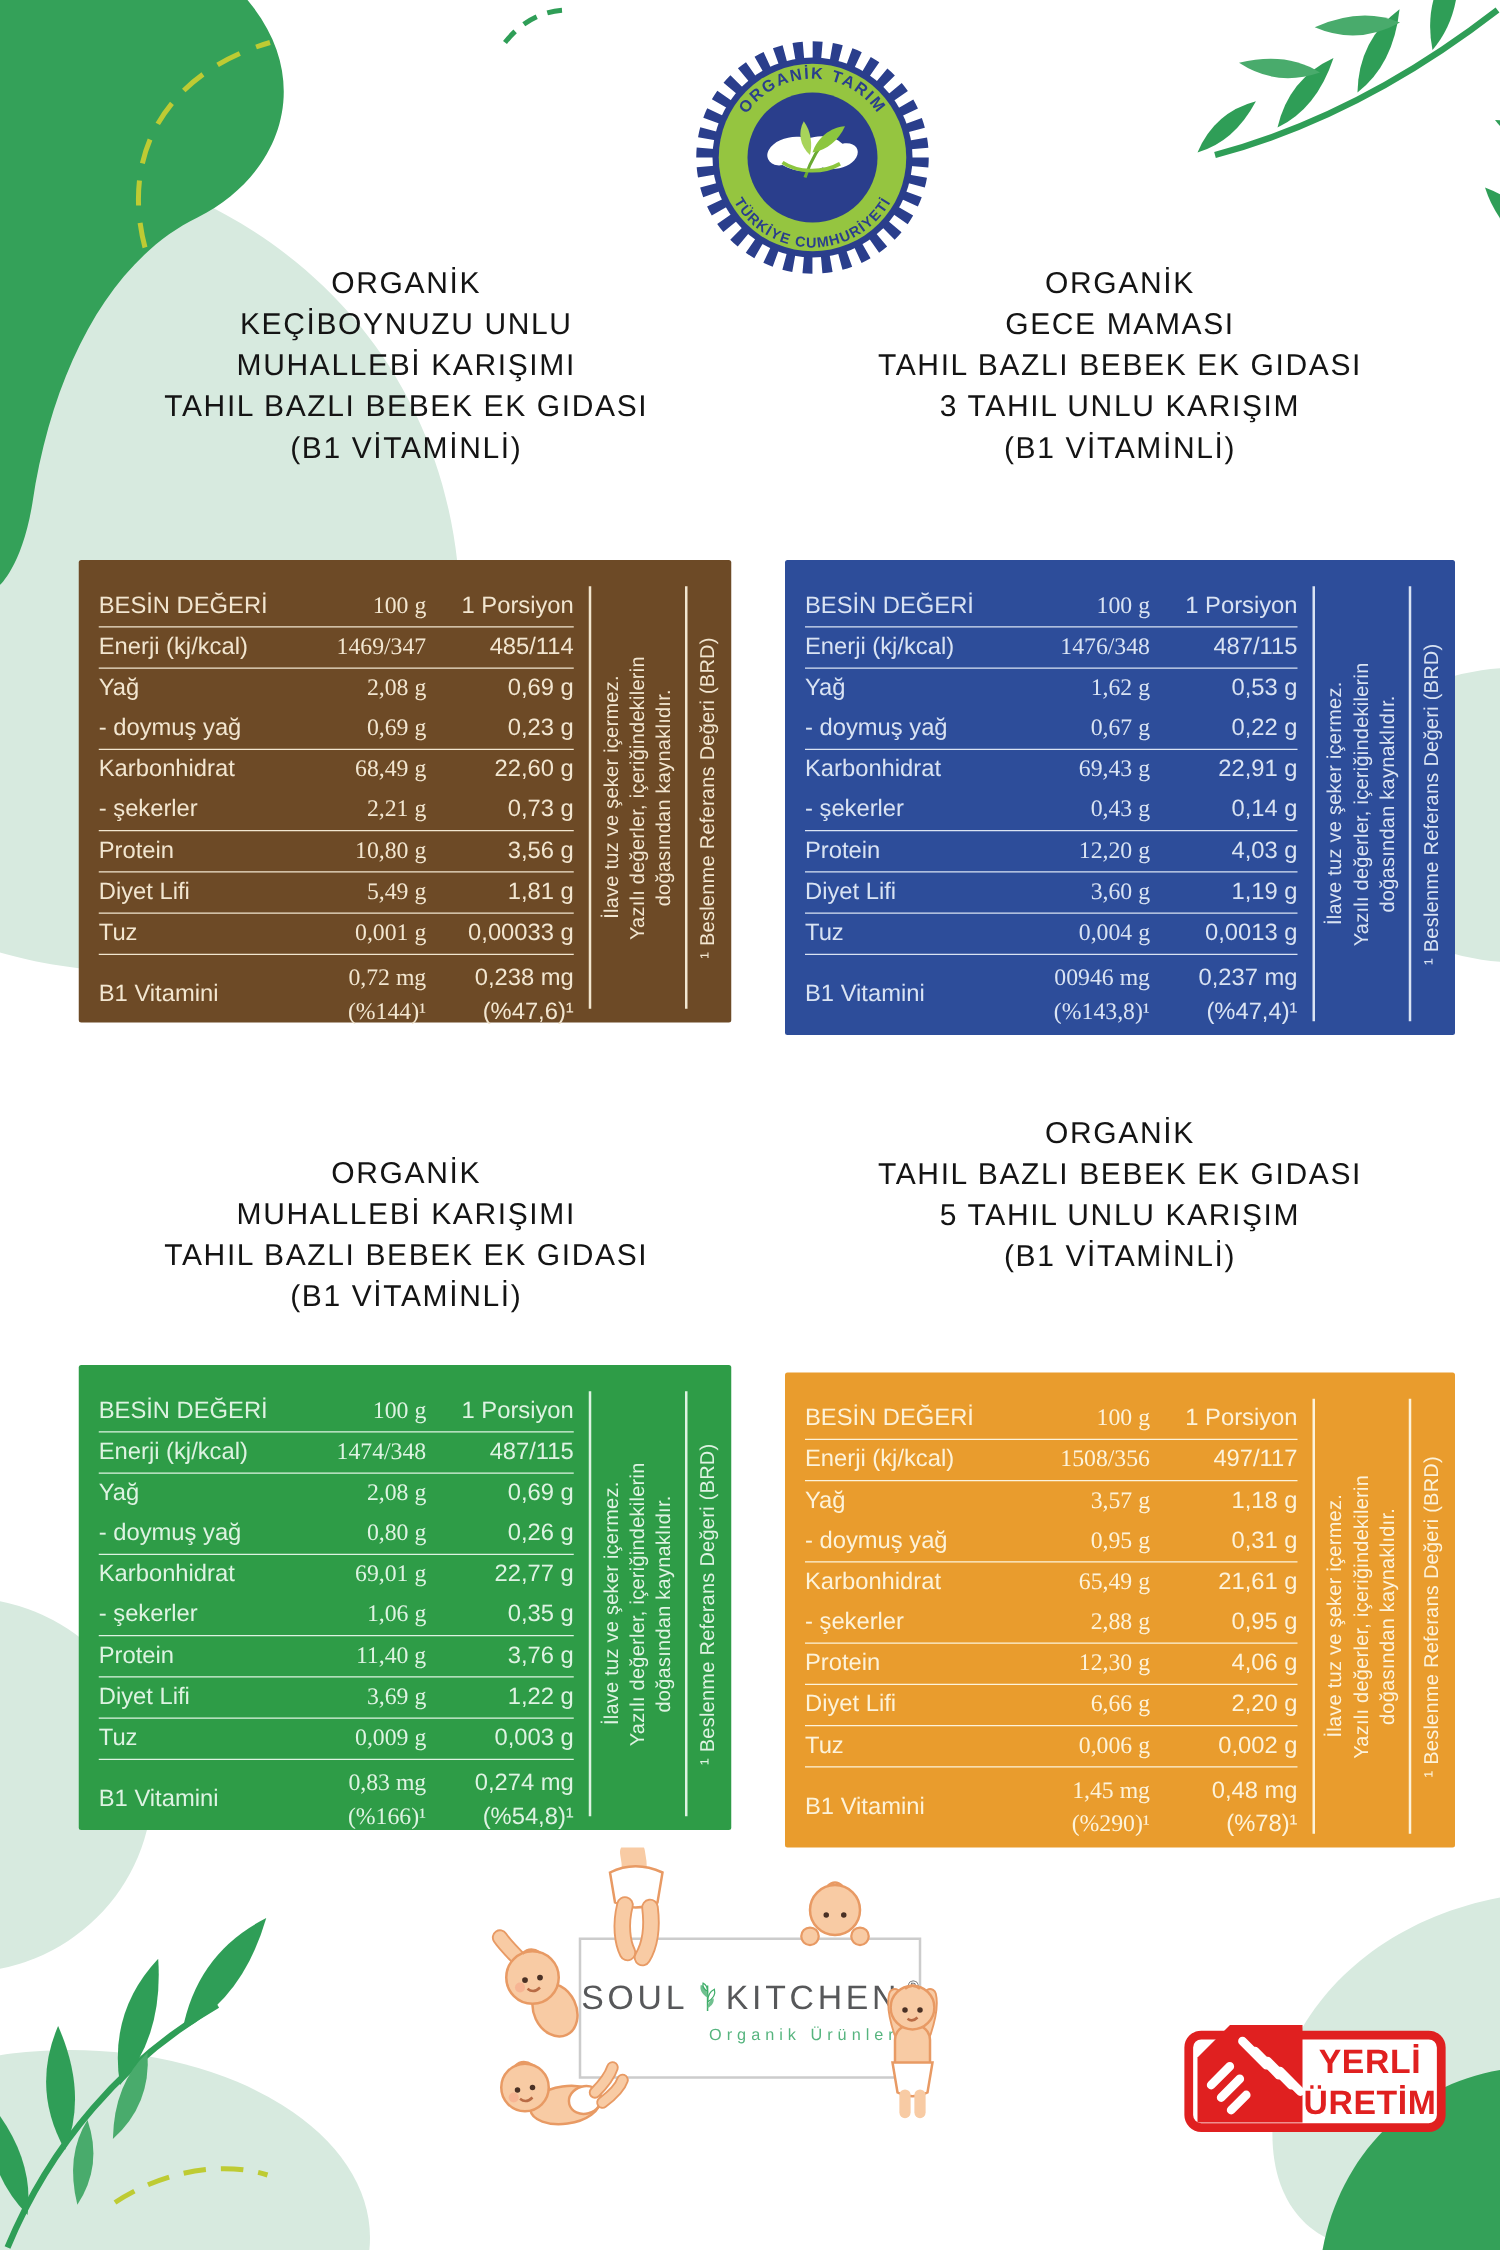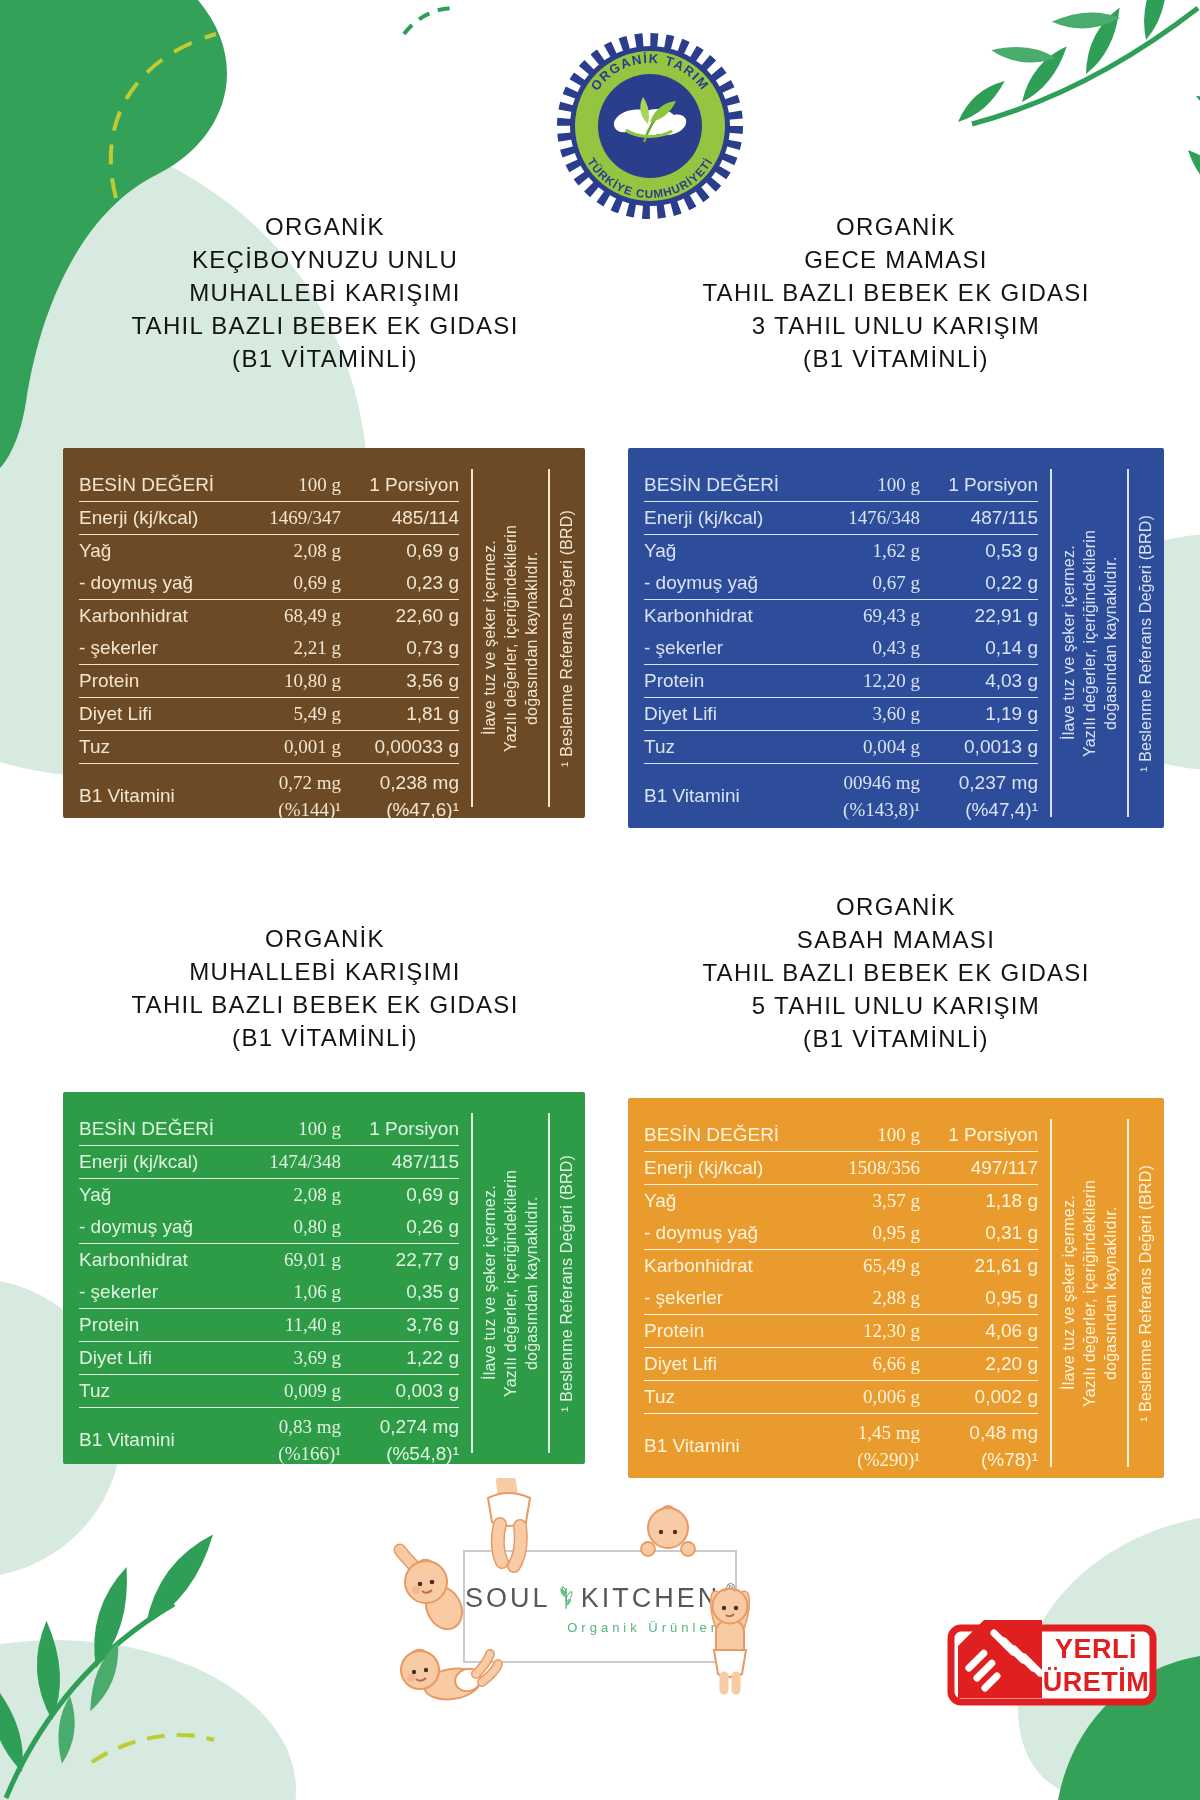--- a/index.html
+++ b/index.html
@@ -328,21 +328,20 @@
         <div>Yazılı değerler, içeriğindekilerin</div>
         <div>doğasından kaynaklıdır.</div>
       </div>
       <div class="vline"></div>
       <div class="vnote">¹ Beslenme Referans Değeri (BRD)</div>
     </div>
   </div>
 
   <div class="title" style="left:628px;top:890px;width:536px;">
     <div>ORGANİK</div>
-    <div>SABAH MAMASI</div>
     <div>TAHIL BAZLI BEBEK EK GIDASI</div>
     <div>5 TAHIL UNLU KARIŞIM</div>
     <div>(B1 VİTAMİNLİ)</div>
   </div>
   <div class="ntable th-orange" style="left:628px;top:1098px;width:536px;height:380px;">
     <div class="t-main">
       <div class="row hdr sep">
         <span class="c-l">BESİN DEĞERİ</span>
         <span class="c-a">100 g</span>
         <span class="c-b">1 Porsiyon</span>

